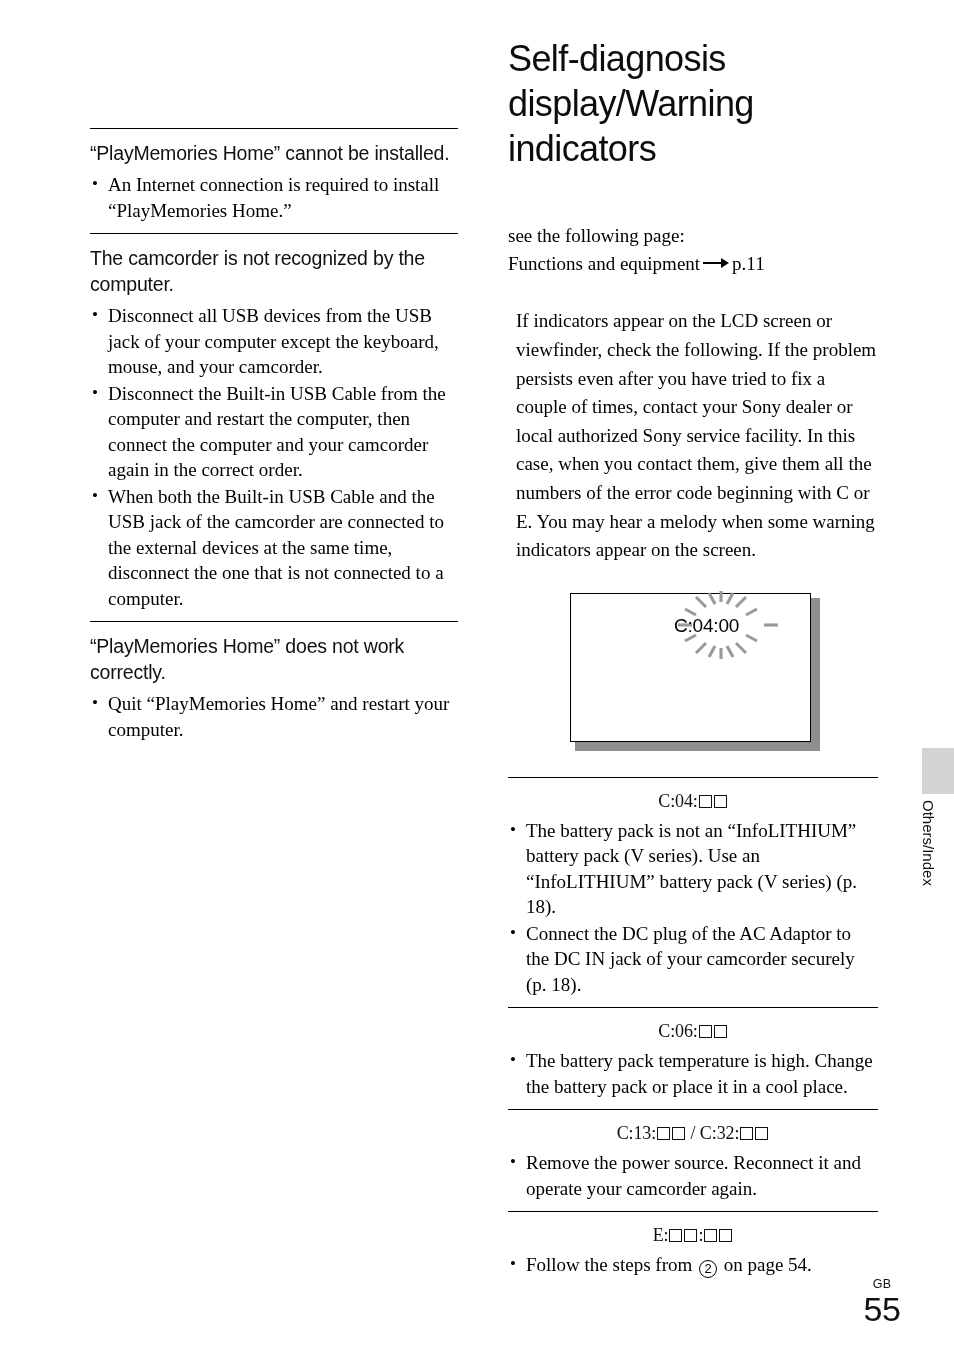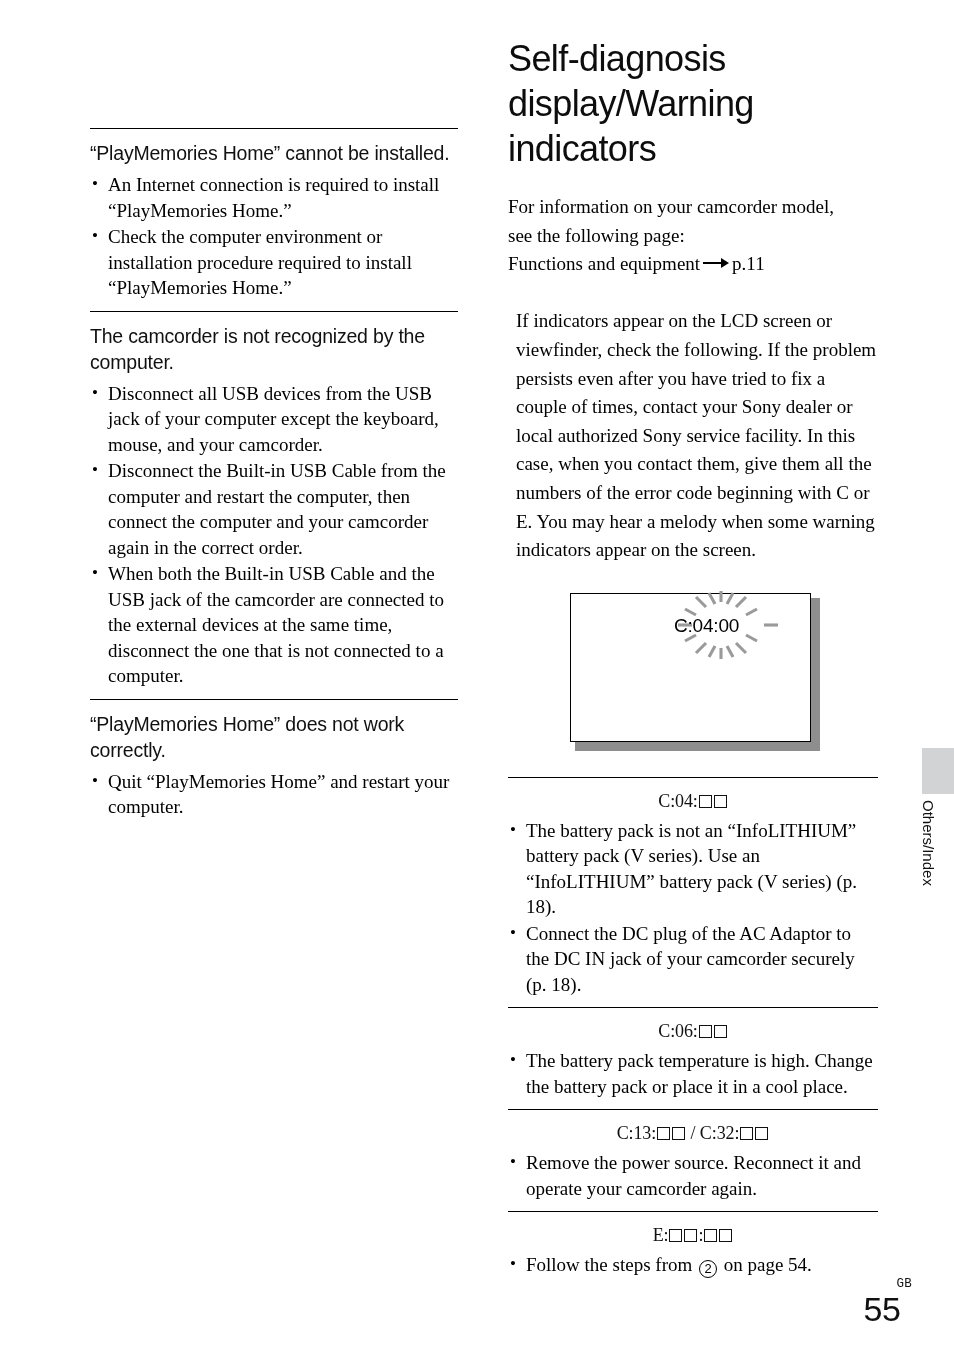--- a/index.html
+++ b/index.html
@@ -239,26 +239,25 @@
 
   
   .folio {
     position: absolute;
     right: 42px;
     bottom: 30px;
     text-align: center;
     width: 60px;
   }
   .folio-gb {
-    font-family: Liberation Mono, monospace;
+    font-family: Liberation Sans, sans-serif;
     font-size: 12.5px;
     line-height: 13px;
     letter-spacing: 0.3px;
     color: #111;
-    text-align: right;
   }
   .folio-num {
     font-family: "Liberation Sans", "DejaVu Sans", sans-serif;
     font-size: 34px;
     line-height: 36px;
     letter-spacing: -0.5px;
     color: #111;
   }
 </style>
 </head>
@@ -266,21 +265,20 @@
 
 <div class="page">
 
   <div class="col-left">
 
     <div>
       <div class="rule"></div>
       <h2 class="sect-head">“PlayMemories Home” cannot be installed.</h2>
       <ul class="bullets">
         <li>An Internet connection is required to install “PlayMemories Home.”</li>
-        <li>Check the computer environment or installation procedure required to install “PlayMemories Home.”</li>
       </ul>
     </div>
 
     <div>
       <div class="rule"></div>
       <h2 class="sect-head">The camcorder is not recognized by the computer.</h2>
       <ul class="bullets">
         <li>Disconnect all USB devices from the USB jack of your computer except the keyboard, mouse, and your camcorder.</li>
         <li>Disconnect the Built-in USB Cable from the computer and restart the computer, then connect the computer and your camcorder again in the correct order.</li>
         <li>When both the Built-in USB Cable and the USB jack of the camcorder are connected to the external devices at the same time, disconnect the one that is not connected to a computer.</li>
@@ -295,21 +293,21 @@
       </ul>
     </div>
 
   </div>
 
   <div class="col-right">
 
     <h1 class="page-title">Self-diagnosis display/Warning indicators</h1>
 
     <p class="para">
-      <span>For information on your camcorder model,</span><br>
+      <br>
       <span>see the following page:</span><br>
       <span>Functions and equipment</span><span class="arrow"></span><span>p.11</span>
     </p>
 
     <p class="para">If indicators appear on the LCD screen or viewfinder, check the following. If the problem persists even after you have tried to fix a couple of times, contact your Sony dealer or local authorized Sony service facility. In this case, when you contact them, give them all the numbers of the error code beginning with C or E. You may hear a melody when some warning indicators appear on the screen.</p>
 
     <div class="lcd-wrap">
       <div class="lcd-shadow"></div>
       <div class="lcd-box"></div>
       <div class="blink">

